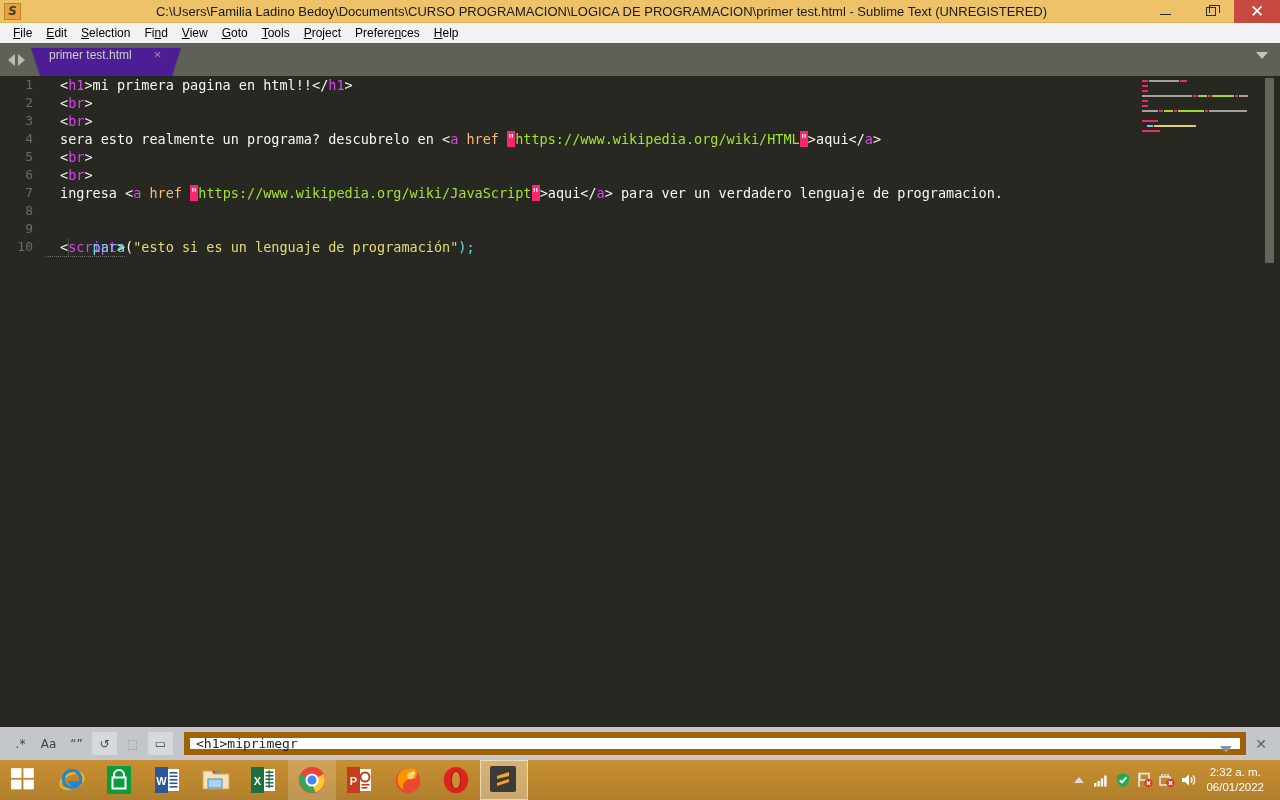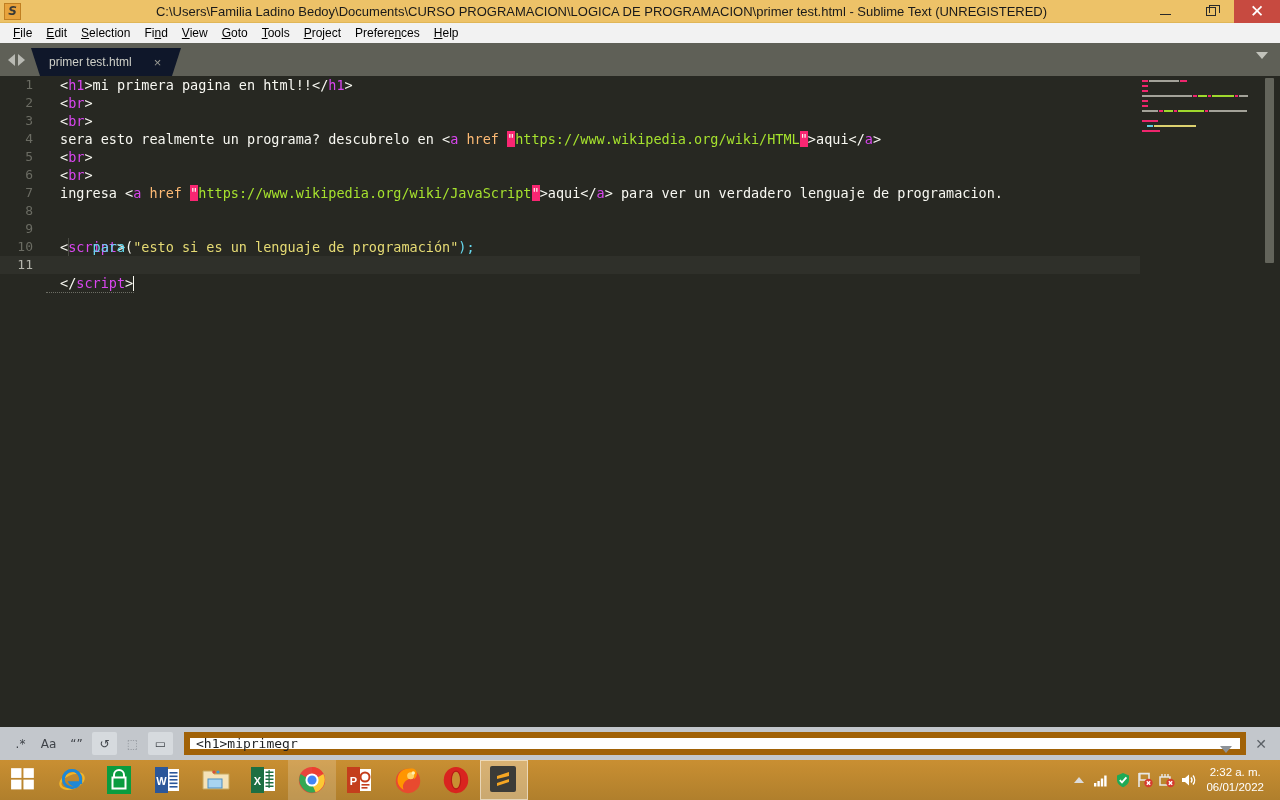--- a/index.html
+++ b/index.html
@@ -103,22 +103,22 @@
     width: 0; height: 0;
     border-top: 6px solid transparent;
     border-bottom: 6px solid transparent;
   }
   .tri.left  { border-right: 7px solid #b9bab3; }
   .tri.right { border-left: 7px solid #b9bab3; }
   #tab {
     position: relative;
     height: 28px;
     min-width: 150px;
-    background: #0f172a;
-    display: flex; align-items: center;
+    background: #4c1d95;
+    display: flex; 
     padding: 0 8px 0 18px;
     clip-path: polygon(0 0, 100% 0, 94% 100%, 6% 100%);
   }
   #tab-label {
     font-size: 12px; color: #cfd0c8;
     white-space: nowrap;
   }
   #tab-close {
     margin-left: 22px;
     font-size: 13px; color: #9b9c94;
@@ -417,24 +417,20 @@
           <span class="lnum">9</span>
           <span class="ctext dotline"><span class="t-punct">&lt;</span><span class="t-tag">script</span><span class="t-punct">&gt;</span></span>
         </div>
 
         <div class="cline">
           <span class="indent-guide"></span>
           <span class="lnum">10</span>
           <span class="ctext"><span class="t-plain">    </span><span class="t-func">para</span><span class="t-punct">(</span><span class="t-str">"esto si es un lenguaje de programación"</span><span class="t-func">);</span></span>
         </div>
 
-        <div class="cline active">
-          <span class="lnum">11</span>
-          <span class="ctext dotline"><span class="t-punct">&lt;/</span><span class="t-tag">script</span><span class="t-punct">&gt;</span><span id="caret"></span></span>
-        </div>
 
       </div>
 
       <div id="minimap">
         <div class="mm-row">
             <span class="mm-seg" style="width:6px;background:#f92672"></span>
             <span class="mm-seg" style="width:30px;background:#aaa9a0"></span>
             <span class="mm-seg" style="width:7px;background:#f92672"></span>
           </div>
         <div class="mm-row">

